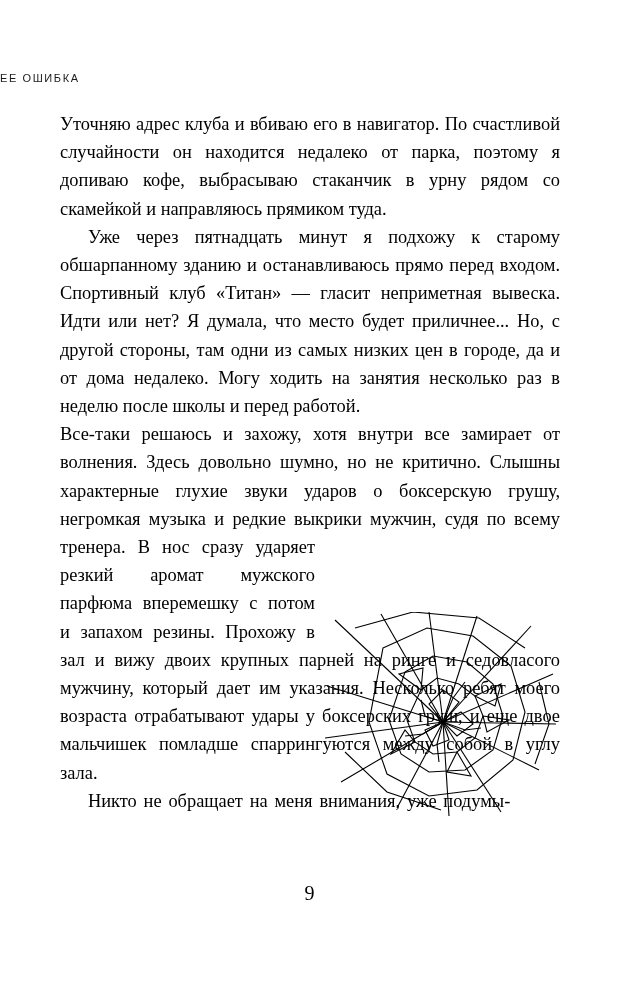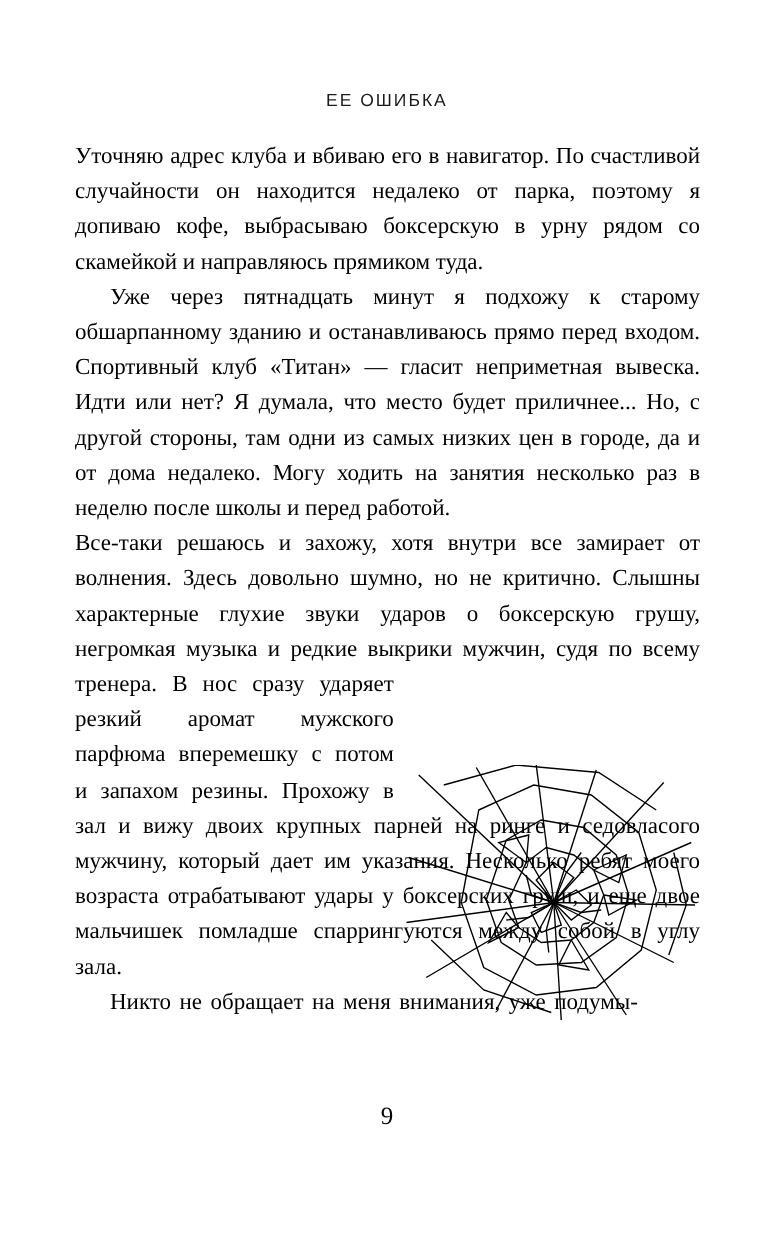--- a/index.html
+++ b/index.html
@@ -20,23 +20,23 @@
     left: 0; top: 0;
     width: 619px;
     height: 1000px;
     background: #ffffff;
   }
   .running-head {
     position: absolute;
     left: 0;
     top: 72px;
     width: 619px;
-    text-align: center;
+    text-align: left;
     font-family: "Liberation Sans", sans-serif;
-    font-size: 14px;
+    font-size: 11px;
     letter-spacing: 1.6px;
     color: #1a1a1a;
   }
   .text-block {
     position: absolute;
     left: 60px;
     top: 110px;
     width: 500px;
   }
   p.para {
@@ -84,21 +84,21 @@
 </style>
 </head>
 <body>
 
 <div class="page">
 
   <div class="running-head">ЕЕ ОШИБКА</div>
 
   <div class="text-block">
 
-    <p class="para first">Уточняю адрес клуба и вбиваю его в навигатор. По счастливой случайности он находится недалеко от парка, поэтому я допиваю кофе, выбрасываю боксерскую в урну рядом со скамейкой и направляюсь прямиком туда.</p>
+    <p class="para first">Уточняю адрес клуба и вбиваю его в навигатор. По счастливой случайности он находится недалеко от парка, поэтому я допиваю кофе, выбрасываю стаканчик в урну рядом со скамейкой и направляюсь прямиком туда.</p>
 
     <p class="para">Уже через пятнадцать минут я подхожу к старому обшарпанному зданию и останавливаюсь прямо перед входом. Спортивный клуб «Титан» — гласит неприметная вывеска. Идти или нет? Я думала, что место будет приличнее... Но, с другой стороны, там одни из самых низких цен в городе, да и от дома недалеко. Могу ходить на занятия несколько раз в неделю после школы и перед работой.</p>
 
     <div class="wrap-float"></div>
 
     <p class="para spaced-wide">Все-таки решаюсь и захожу, хотя внутри все замирает от волнения. Здесь довольно шумно, но не критично. Слышны характерные глухие звуки ударов о боксерскую грушу, негромкая музыка и редкие выкрики мужчин, судя по всему тренера. В нос сразу ударяет резкий аромат мужского парфюма вперемешку с потом и запахом резины. Прохожу в зал и вижу двоих крупных парней на ринге и седовласого мужчину, который дает им указания. Несколько ребят моего возраста отрабатывают удары у боксерских груш, и еще двое мальчишек помладше спаррингуются между собой в углу зала.</p>
 
     <p class="para spaced-wide">Никто не обращает на меня внимания, уже подумы-</p>
 
   </div>

